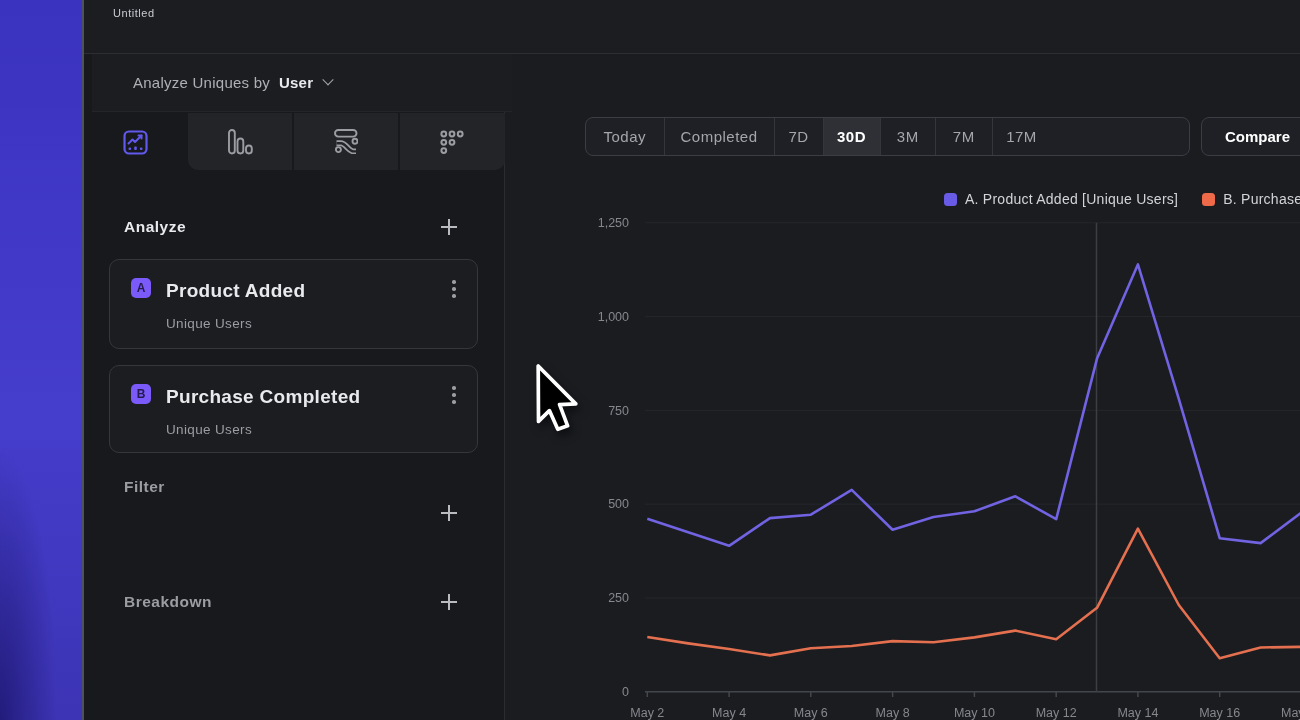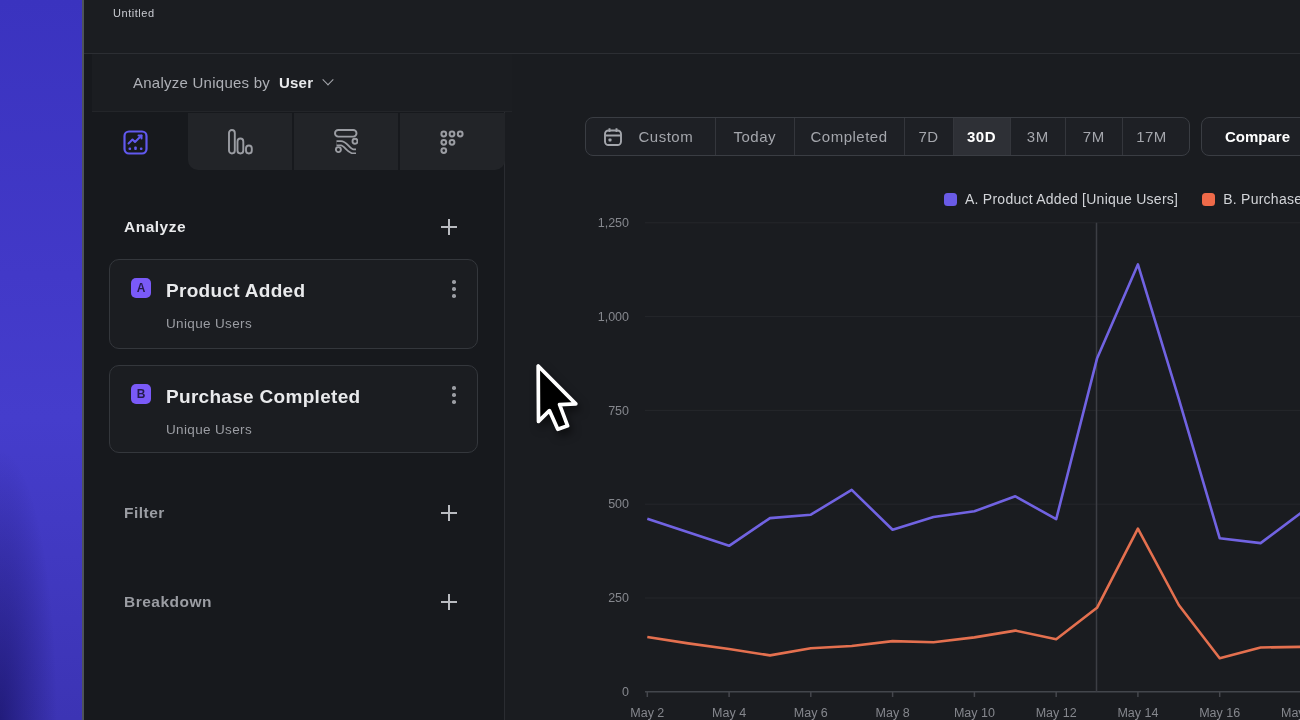--- a/index.html
+++ b/index.html
@@ -128,36 +128,27 @@
   <div class="card" style="top:311px; height:88px">
     <div class="badge">B</div>
     <div class="ctitle">Purchase Completed</div>
     <div class="kebab">
         <i></i>
         <i></i>
         <i></i>
       </div>
     <div class="csub">Unique Users</div>
   </div>
-  <div class="shead grey" style="top:450px">Filter</div>
+  <div class="shead grey" style="top:424px">Filter</div>
     <div class="plus" style="top:451px"></div>
   <div class="shead grey" style="top:539px">Breakdown</div>
     <div class="plus" style="top:540px"></div>
 </div>
 
 <div class="abs ctrl">
-  <div class="seg" style="width:130px; justify-content:flex-start; padding-left:16.5px">
-    <svg width="20" height="20" viewBox="0 0 20 20" style="margin-right:16px">
-      <rect x="2" y="3.5" width="16" height="14.5" rx="3.5" fill="none" stroke="#a4a6ac" stroke-width="1.9"></rect>
-      <line x1="2.5" y1="8.5" x2="17.5" y2="8.5" stroke="#a4a6ac" stroke-width="1.9"></line>
-      <line x1="6.5" y1="1.2" x2="6.5" y2="5" stroke="#a4a6ac" stroke-width="1.9"></line>
-      <line x1="13.5" y1="1.2" x2="13.5" y2="5" stroke="#a4a6ac" stroke-width="1.9"></line>
-      <rect x="5.5" y="11.5" width="3" height="3" rx="0.8" fill="#a4a6ac"></rect>
-    </svg>
-    Custom</div>
   <div class="seg" style="width:78.5px">Today</div>
   <div class="seg" style="width:110px">Completed</div>
   <div class="seg" style="width:49px">7D</div>
   <div class="seg sel" style="width:57px">30D</div>
   <div class="seg" style="width:55.5px">3M</div>
   <div class="seg" style="width:56.5px">7M</div>
   <div class="seg" style="width:58px">17M</div>
 </div>
 <div class="abs compare">Compare</div>
 

